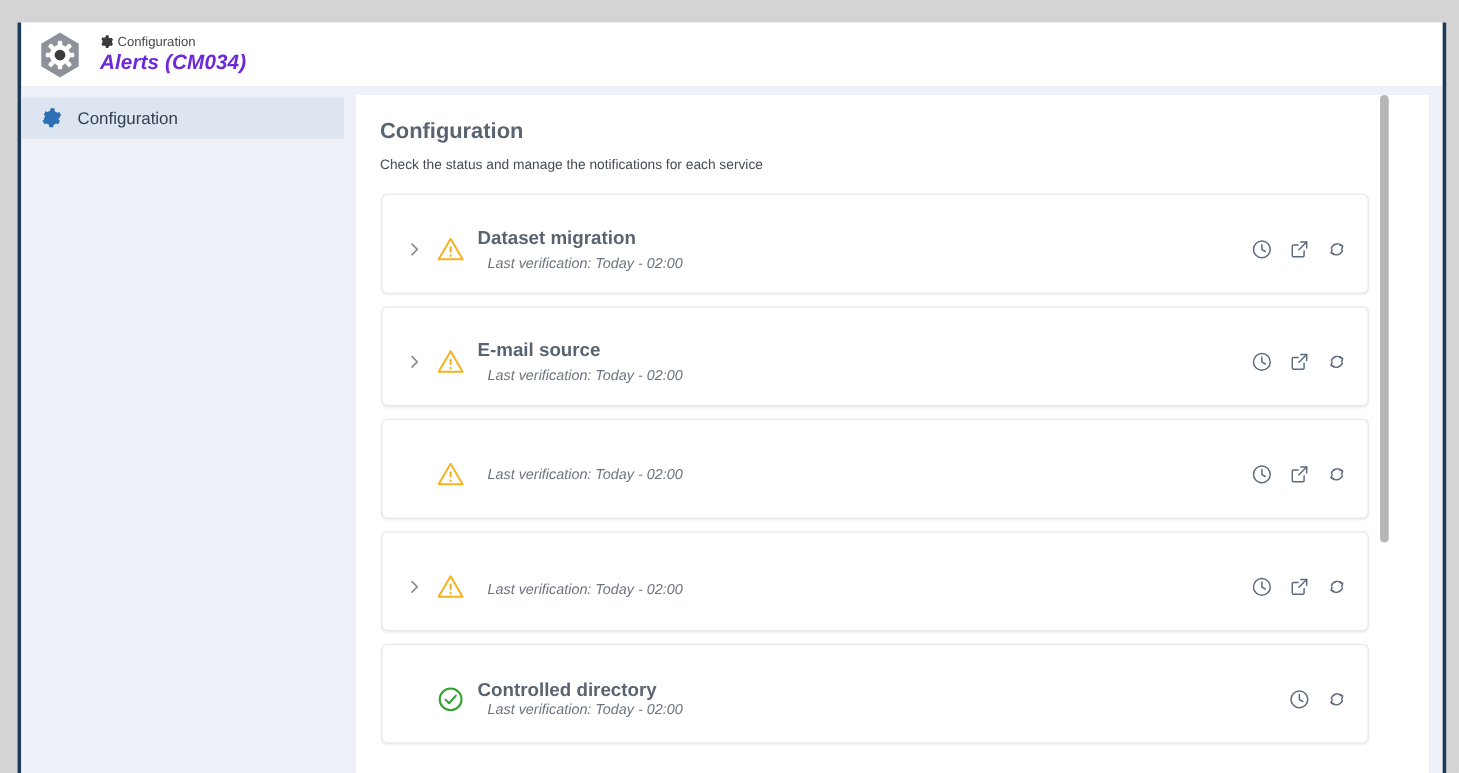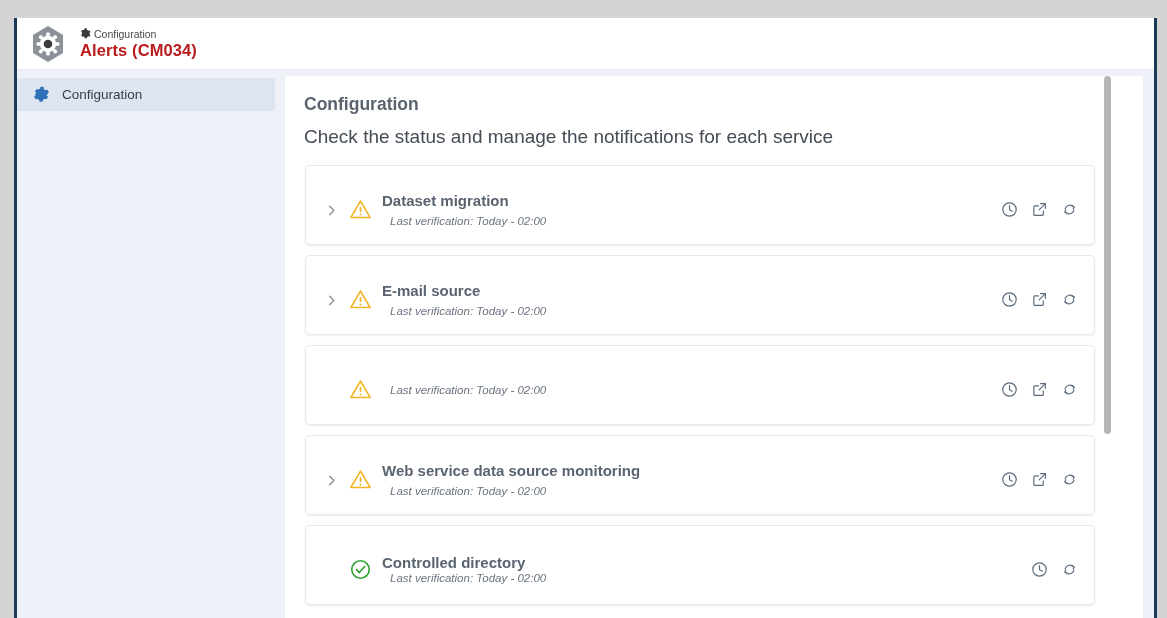--- a/index.html
+++ b/index.html
@@ -35,22 +35,23 @@
   }
   #app-logo { width: 40px; height: 40px; flex: 0 0 40px; }
   #header-texts { margin-left: 12px; line-height: 1; }
   #breadcrumb {
     display: flex; align-items: center;
     font-size: 10.5px; color: #4a4a4a;
     margin-bottom: 3px;
   }
   #breadcrumb .gear-mini { width: 11px; height: 11px; margin-right: 3px; display:block; }
   #page-title-main {
-    font-size: 16.5px; font-weight: bold; color: #b91c1c;
+    font-size: 16.5px; font-weight: bold; color: #6d28d9;
     letter-spacing: .1px;
+    font-style: italic;
   }
 
   
   #body-split {
     display: flex;
     height: calc(604px - 52px - 1px);
     background: #eef1f7;
   }
 
   
@@ -80,21 +81,21 @@
     margin: 6px 11px 2px 10px;
     position: relative;
     overflow: hidden;
   }
   #main-inner { padding: 18px 0 0 19px; }
   #section-title {
     font-size: 17.5px; font-weight: bold; color: #5a6470;
     margin: 0 0 11px 0;
   }
   #section-sub {
-    font-size: 19px; color: #444c55; margin: 0 0 17px 0;
+    font-size: 11px; color: #444c55; margin: 0 0 17px 0;
   }
 
   
   #card-list {
     position: relative;
     width: 790px;
     margin-left: 1px;
   }
   .card {
     position: relative;
@@ -341,21 +342,20 @@
               </svg>
             </span>
             <span class="status-icon">
               <svg viewBox="0 0 24 24" width="23" height="23">
                 <path d="M12 3.2 22 20.3H2z" fill="none" stroke="#f4b323" stroke-width="1.7" stroke-linejoin="round"></path>
                 <rect x="11.1" y="9.4" width="1.8" height="5.2" rx=".9" fill="#f4b323"></rect>
                 <circle cx="12" cy="17.2" r="1" fill="#f4b323"></circle>
               </svg>
             </span>
             <div class="card-texts">
-              <div class="card-title">Web service data source monitoring</div>
               <div class="card-sub">Last verification: Today - 02:00</div>
             </div>
             <div class="card-actions">
               <span class="act-icon">
                 <svg viewBox="0 0 18 18" width="17" height="17">
                   <circle cx="9" cy="9" r="7.1" fill="none" stroke="#5b6a7d" stroke-width="1.25"></circle>
                   <polyline points="9,4.9 9,9.2 11.9,10.8" fill="none" stroke="#5b6a7d" stroke-width="1.25" stroke-linecap="round" stroke-linejoin="round"></polyline>
                 </svg>
               </span>
               <span class="act-icon">

